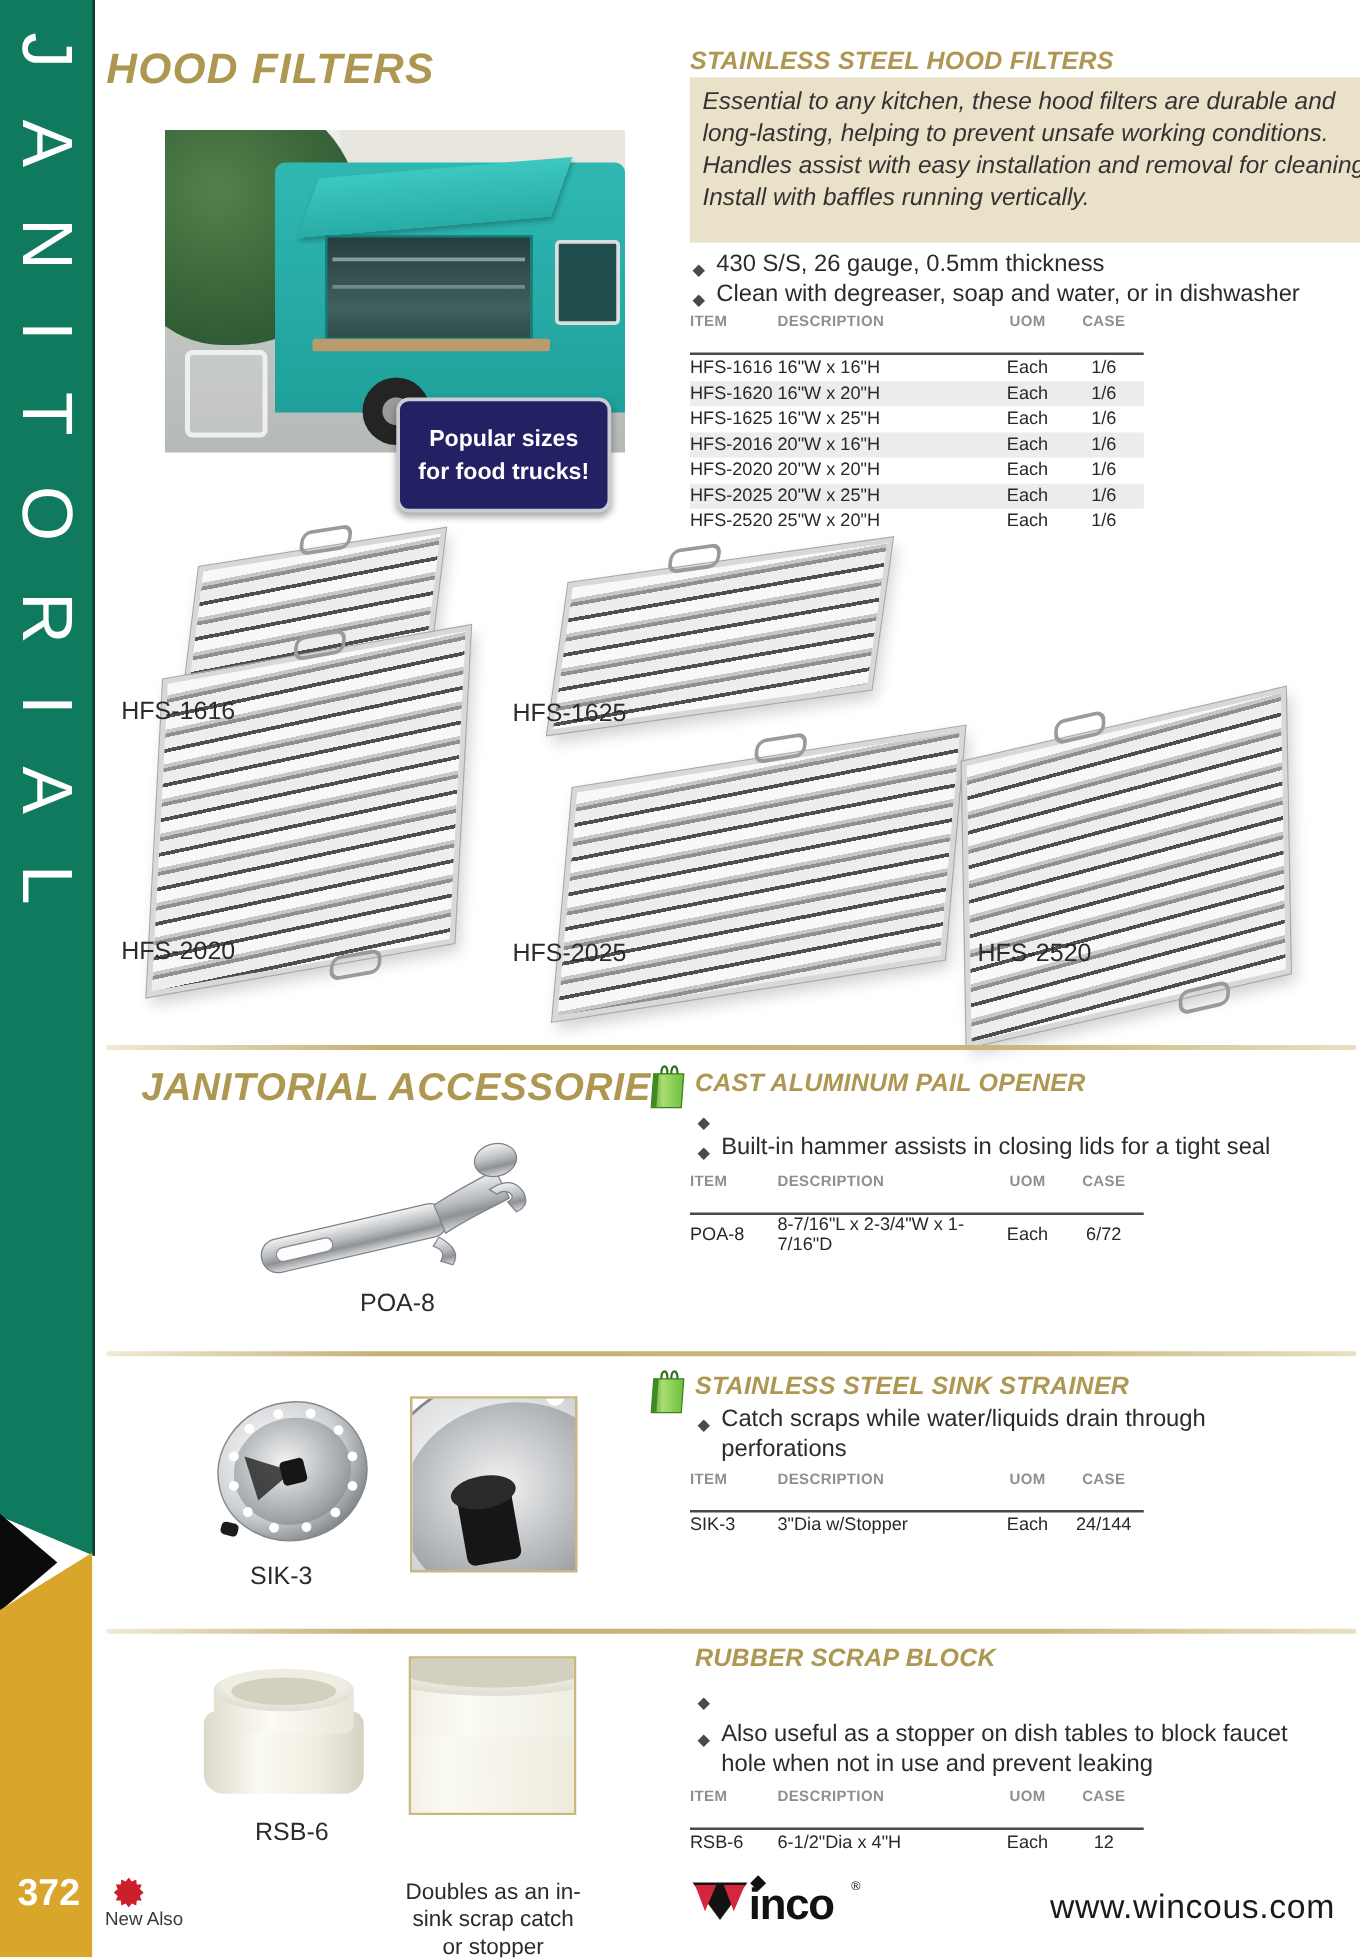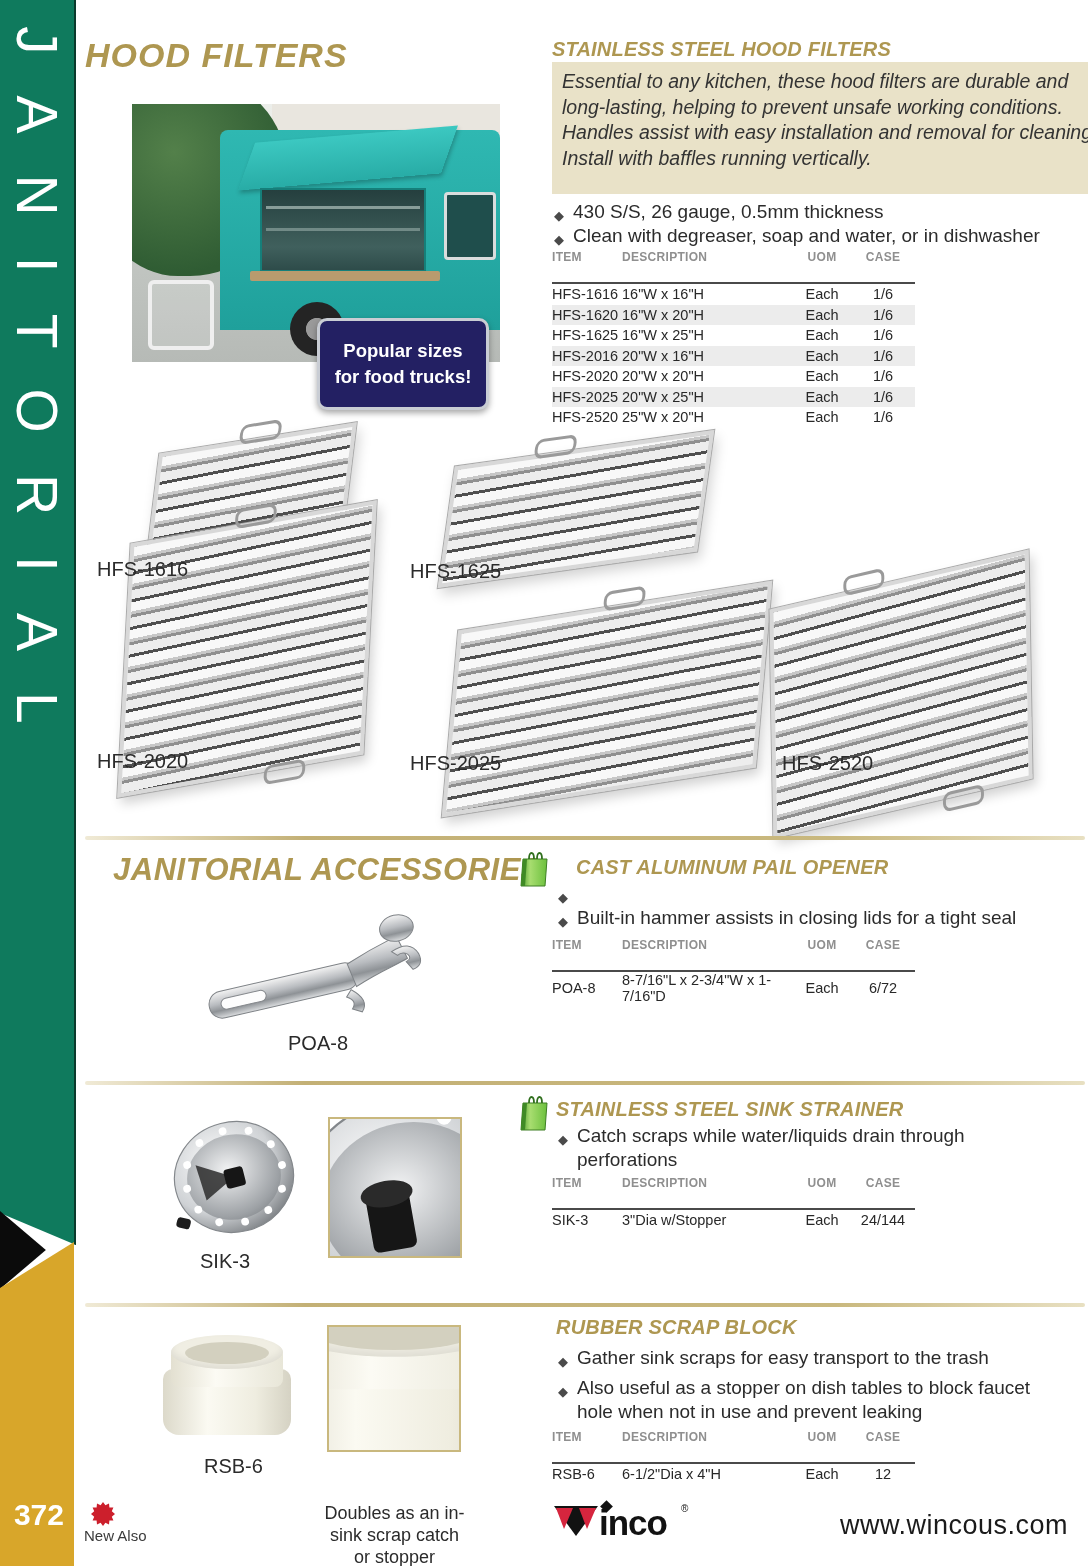--- a/index.html
+++ b/index.html
@@ -239,21 +239,21 @@
           <stop offset=".35" stop-color="#a8dd70"></stop>
       <stop offset="1" stop-color="#6cc03d"></stop>
         </linearGradient>
       </defs>
     <path d="M4 11 L28 11 L26 38 L2 38 Z" fill="url(#bag1)" stroke="#3e7f24" stroke-width="1"></path>
     <path d="M4 11 L8 11 L6 38 L2 38 Z" fill="#3f8a25"></path>
     <path d="M10 11 C10 3 15 3 15 11" fill="none" stroke="#2f6e1c" stroke-width="1.8"></path>
     <path d="M18 11 C18 3 23 3 23 11" fill="none" stroke="#2f6e1c" stroke-width="1.8"></path>
   </svg>
 
-  <div class="abs gold-h h-sec" style="left:576px;top:856px;font-style:italic;">CAST ALUMINUM PAIL OPENER</div>
+  <div class="abs gold-h h-sec" style="left:556px;top:856px;font-style:italic;">CAST ALUMINUM PAIL OPENER</div>
   <div class="abs bullet" style="left:558px;top:882px;">
     <span class="dia">◆</span>
   </div>
   <div class="abs bullet" style="left:558px;top:906px;">
     <span class="dia">◆</span>
     <span>Built-in hammer assists in closing lids for a tight seal</span>
   </div>
   <div class="abs tbl" style="left:552px;top:938px;width:363px;">
     <div class="tbl-head">
       <span class="c0">ITEM</span>
@@ -393,21 +393,20 @@
         <ellipse cx="50" cy="50" rx="12" ry="6" fill="#2a2a2a"></ellipse>
       </g>
     </svg>
   </div>
 
   <div class="abs divider" style="left:85px;top:1303px;width:1000px;"></div>
 
   <div class="abs gold-h h-sec" style="left:556px;top:1316px;">RUBBER SCRAP BLOCK</div>
   <div class="abs bullet" style="left:558px;top:1346px;">
     <span class="dia">◆</span>
-    <span>Gather sink scraps for easy transport to the trash</span>
   </div>
   <div class="abs bullet" style="left:558px;top:1376px;width:508px;">
     <span class="dia">◆</span>
     <span>Also useful as a stopper on dish tables to block faucet hole when not in use and prevent leaking</span>
   </div>
   <div class="abs tbl" style="left:552px;top:1430px;width:363px;">
     <div class="tbl-head">
       <span class="c0">ITEM</span>
       <span class="c1">DESCRIPTION</span>
       <span class="c2">UOM</span>

